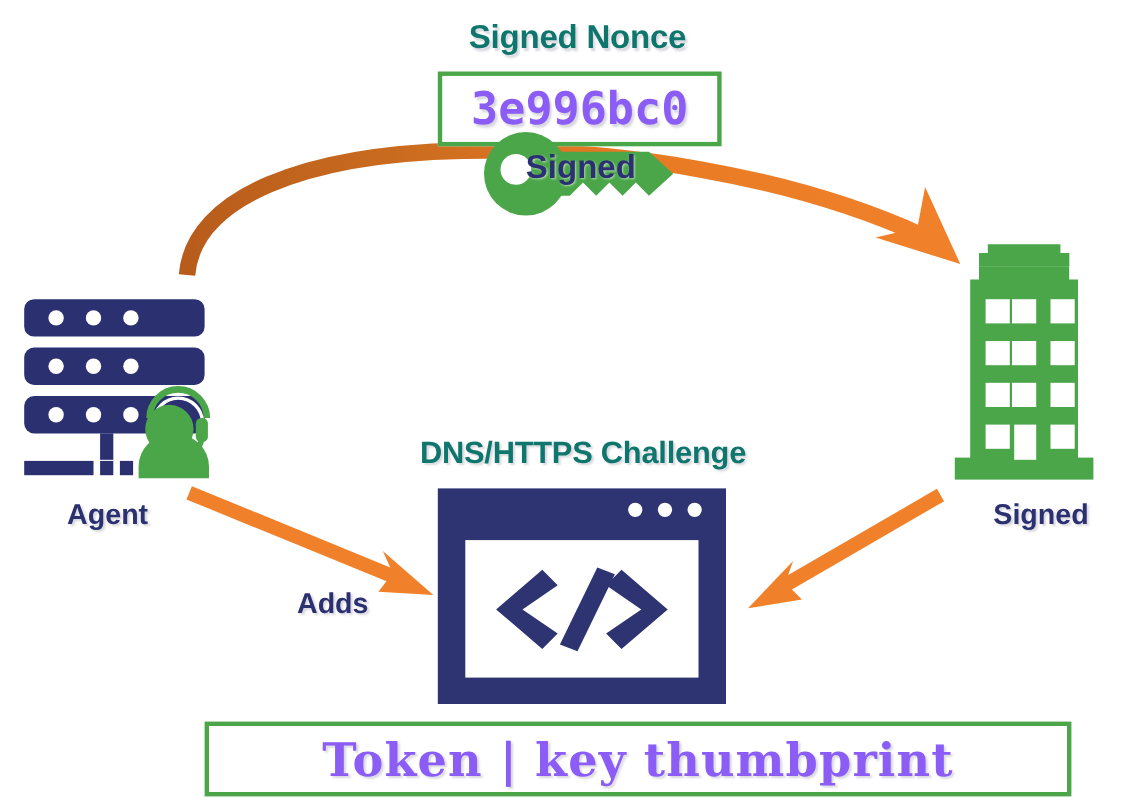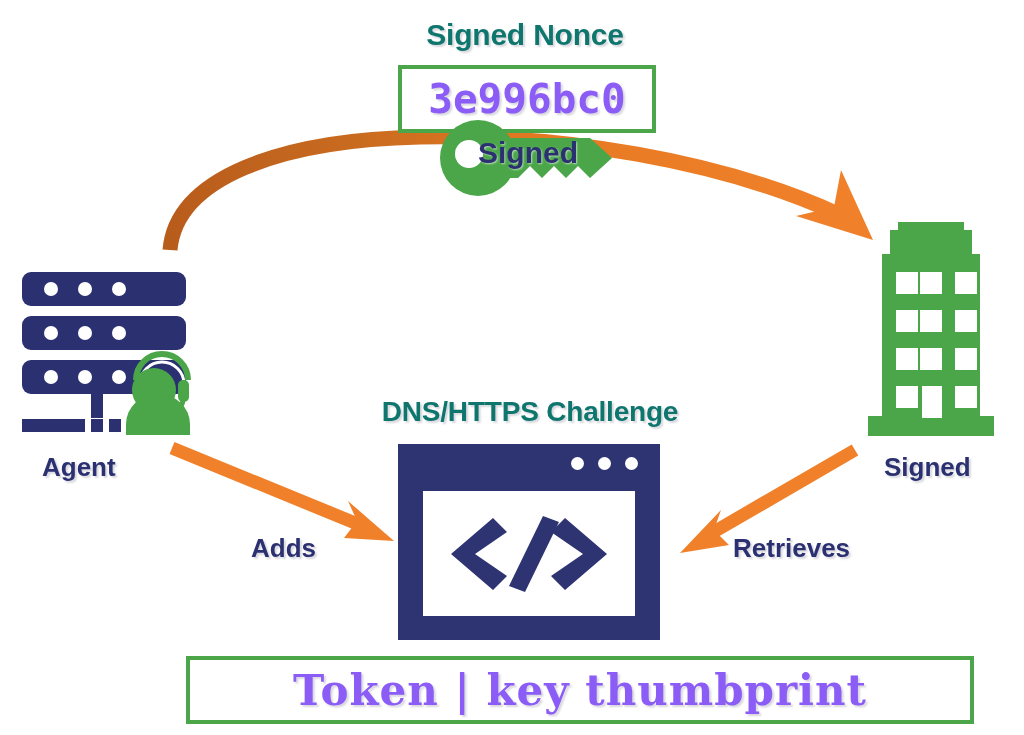--- a/index.html
+++ b/index.html
@@ -29,20 +29,21 @@
     text-shadow: 2px 2px 2px rgba(140,140,160,0.35);
     white-space: nowrap;
     letter-spacing: -0.2px;
   }
   .label-bold {
     color: #2b3070;
     font-family: "Liberation Sans", sans-serif;
     font-weight: bold;
     text-shadow: 2px 2px 2px rgba(140,140,160,0.35);
     white-space: nowrap;
+    margin-left: 19px;
   }
   .mono-box {
     box-sizing: border-box;
     border: 4px solid #4aa648;
     background: #ffffff;
     color: #8b5cf6;
     font-family: "DejaVu Sans Mono", monospace;
     font-weight: bold;
     display: flex;
     align-items: center;
@@ -254,17 +255,16 @@
       <svg width="160" height="84" viewBox="0 0 160 84">
         <path d="M 44 6 L 58 20 L 26 42 L 58 64 L 44 78 L 2 42 Z" fill="#2e3372"></path>
         <path d="M 94 4 L 110 10 L 76 80 L 60 74 Z" fill="#2e3372"></path>
         <path d="M 116 6 L 102 20 L 134 42 L 102 64 L 116 78 L 158 42 Z" fill="#2e3372"></path>
       </svg>
     </div>
   </div>
 
   <div class="abs label-bold" style="left:251px; top:533px; font-size:26px;">Adds</div>
 
-  <div class="abs label-bold" style="left:733px; top:533px; font-size:26px;">Retrieves</div>
 
   <div class="abs mono-box" style="left:186px; top:656px; width:788px; height:68px; font-size:42px; letter-spacing:1px; font-family:'DejaVu Serif', serif;">Token | key thumbprint</div>
 
 </div>
 
 </body></html>

